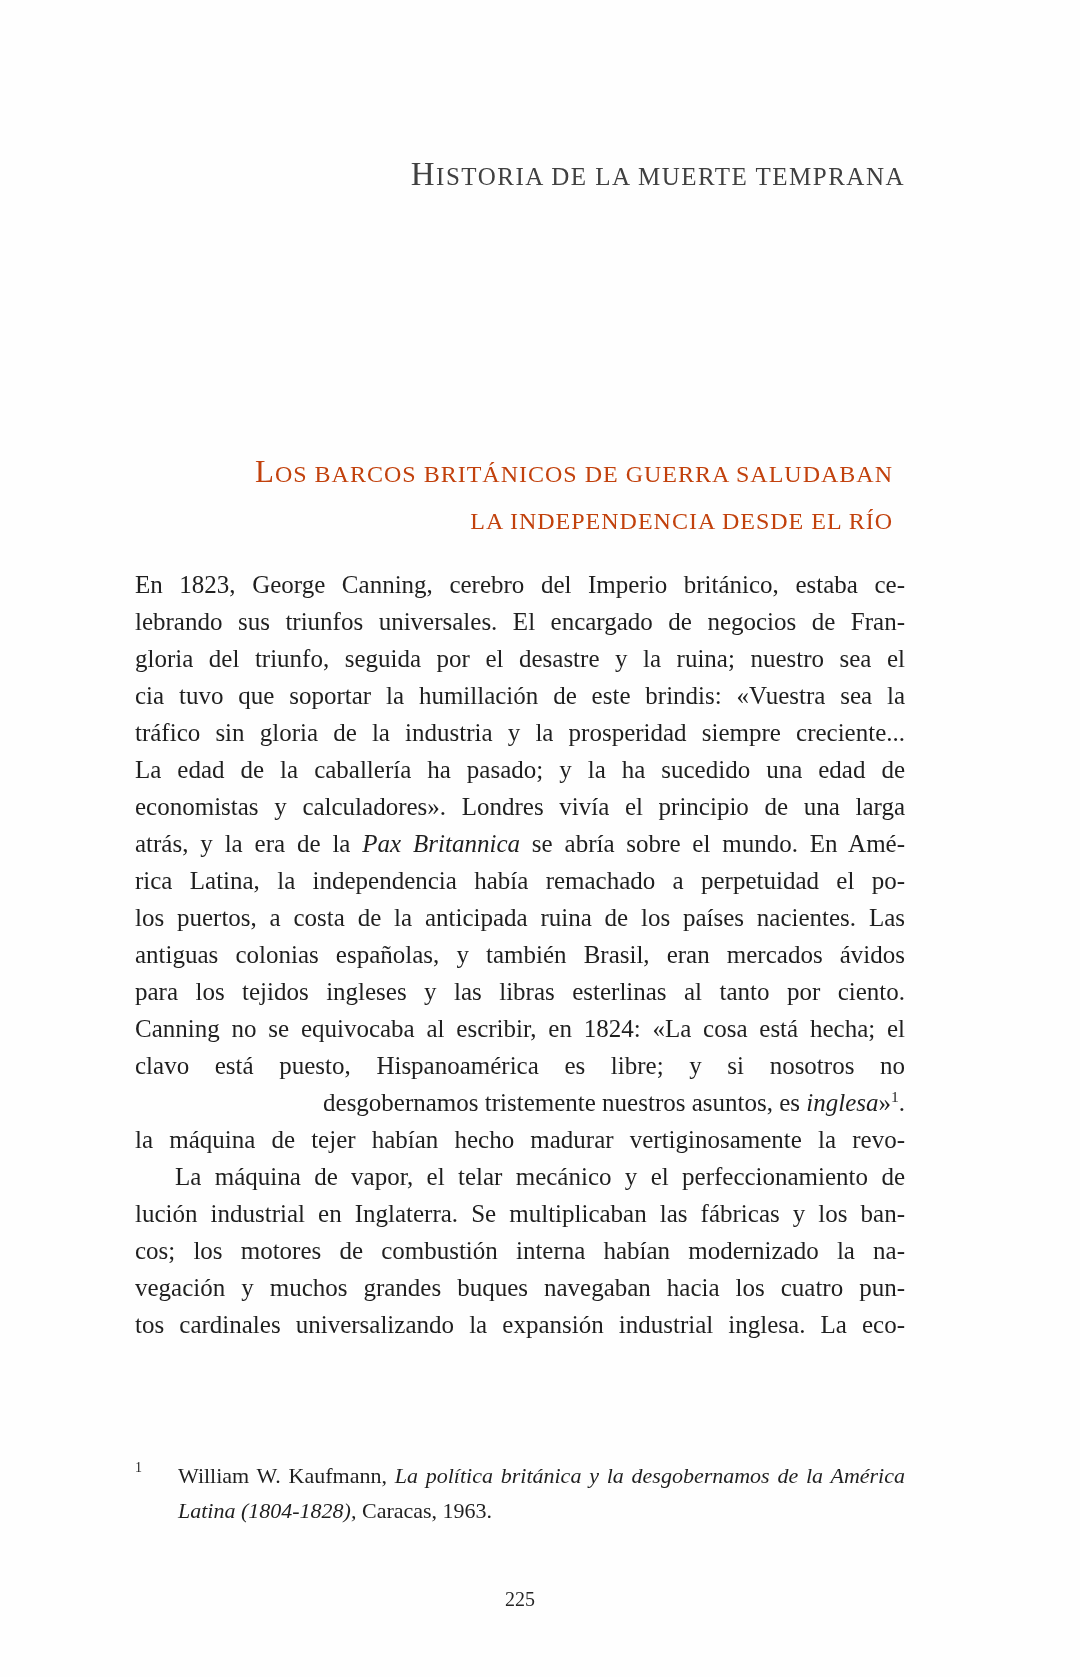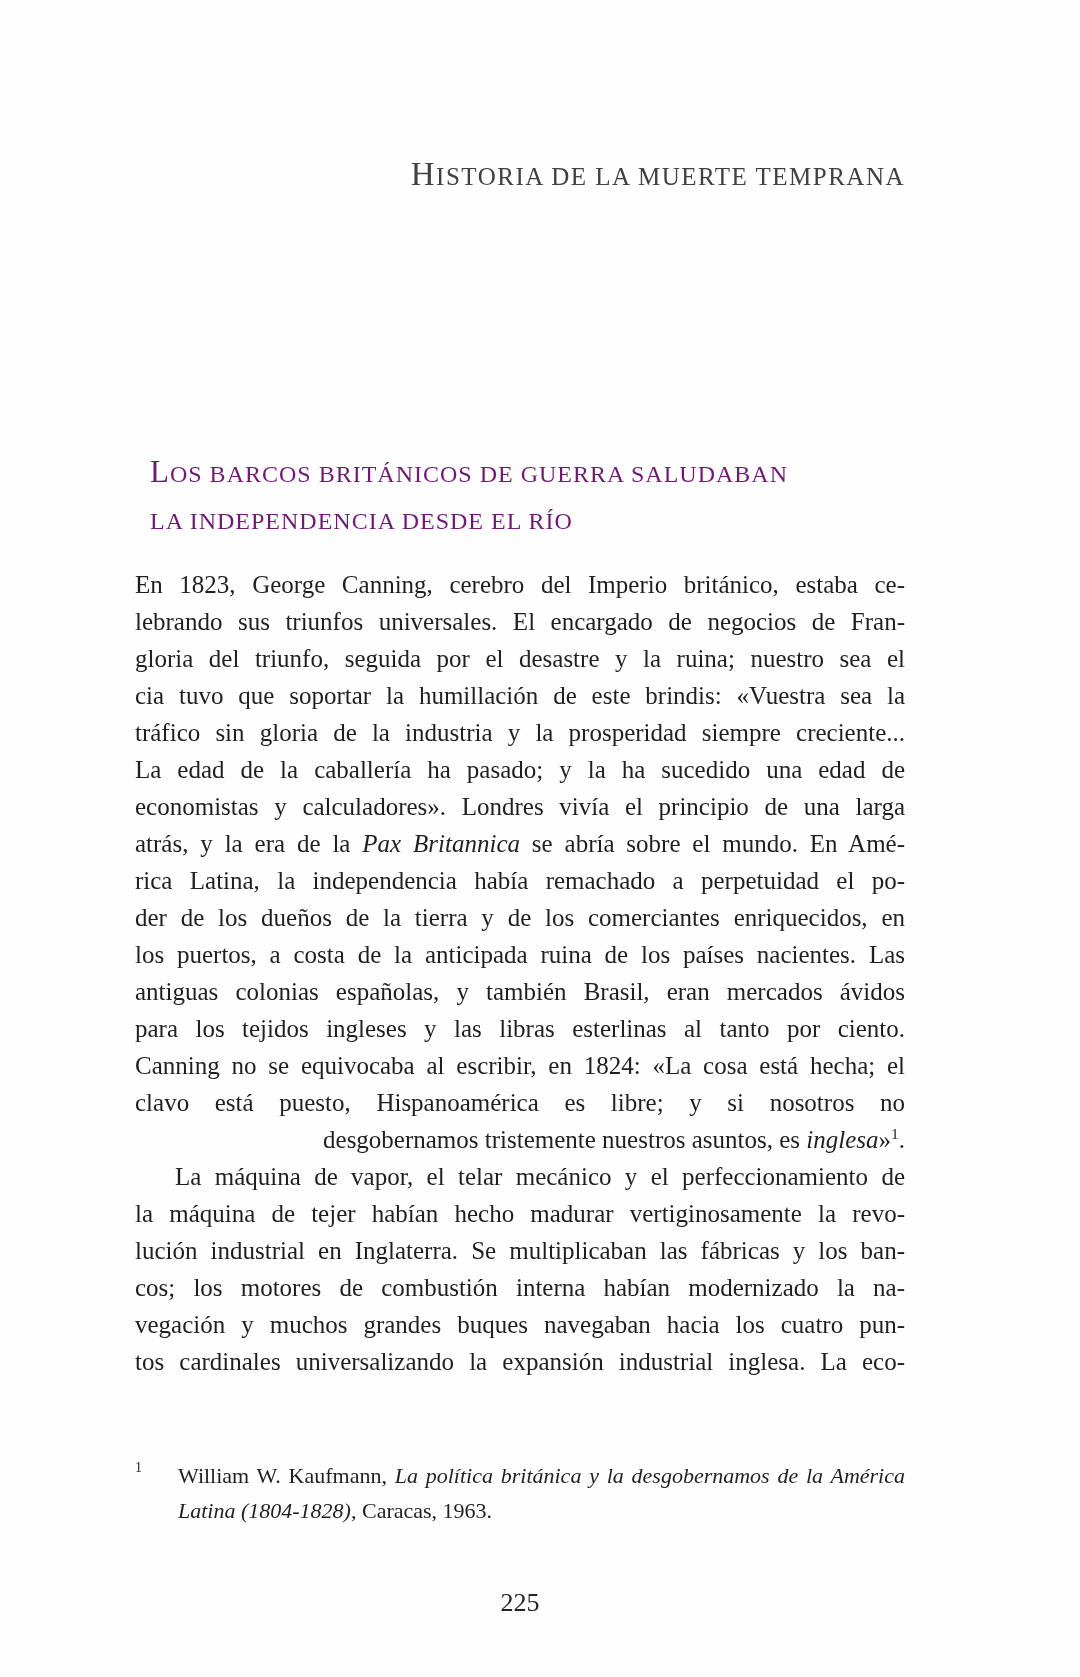--- a/index.html
+++ b/index.html
@@ -14,22 +14,23 @@
   }
   .running-header{
     position:absolute;top:156px;left:135px;width:770px;
     text-align:right;
     font-size:25px;letter-spacing:1.5px;
     color:#404040;
     white-space:nowrap;
   }
   .running-header .initial{font-size:33px;letter-spacing:1.5px;}
   .section-heading{
-    position:absolute;top:448px;left:150px;width:770px;
-    color:#701a75;
+    position:absolute;top:448px;left:123px;width:770px;
+    color:#c2410c;
+    text-align:right;
   }
   .section-heading .sh-line{font-size:24px;letter-spacing:1px;line-height:47px;white-space:nowrap;}
   .section-heading .initial{font-size:31px;}
   .body-text{
     position:absolute;top:566px;left:135px;width:770px;
     font-size:25px;
   }
   .line{
     line-height:37px;
     height:37px;
@@ -52,21 +53,21 @@
     width:43px;flex:0 0 43px;
     font-size:14px;
     vertical-align:super;
     padding-top:2px;
   }
   .fn-text{flex:1 1 auto;}
   .fn-line{line-height:35px;height:35px;}
   .fn-line.j{text-align:justify;text-align-last:justify;-moz-text-align-last:justify;}
   .page-number{
     position:absolute;top:1588px;left:135px;width:770px;
-    text-align:center;font-size:26px;color:#242424;
+    text-align:center;font-size:20px;color:#242424;
   }
 </style>
 </head>
 <body>
 
 <div class="page">
 
   <div class="running-header">
     <span class="initial">H</span><span>ISTORIA DE LA MUERTE TEMPRANA</span>
   </div>
@@ -82,31 +83,30 @@
       <div>
         <div class="line j"><span>En 1823, George Canning, cerebro del Imperio británico, estaba ce-</span></div>
         <div class="line j"><span>lebrando sus triunfos universales. El encargado de negocios de Fran-</span></div>
         <div class="line j"><span>gloria del triunfo, seguida por el desastre y la ruina; nuestro sea el</span></div>
         <div class="line j"><span>cia tuvo que soportar la humillación de este brindis: «Vuestra sea la</span></div>
         <div class="line j"><span>tráfico sin gloria de la industria y la prosperidad siempre creciente...</span></div>
         <div class="line j"><span>La edad de la caballería ha pasado; y la ha sucedido una edad de</span></div>
         <div class="line j"><span>economistas y calculadores». Londres vivía el principio de una larga</span></div>
         <div class="line j"><span>atrás, y la era de la </span><span class="it">Pax Britannica</span><span> se abría sobre el mundo. En Amé-</span></div>
         <div class="line j"><span>rica Latina, la independencia había remachado a perpetuidad el po-</span></div>
-        <div class="line j"><span>der de los dueños de la tierra y de los comerciantes enriquecidos, en</span></div>
         <div class="line j"><span>los puertos, a costa de la anticipada ruina de los países nacientes. Las</span></div>
         <div class="line j"><span>antiguas colonias españolas, y también Brasil, eran mercados ávidos</span></div>
         <div class="line j"><span>para los tejidos ingleses y las libras esterlinas al tanto por ciento.</span></div>
         <div class="line j"><span>Canning no se equivocaba al escribir, en 1824: «La cosa está hecha; el</span></div>
         <div class="line j"><span>clavo está puesto, Hispanoamérica es libre; y si nosotros no</span></div>
         <div class="line"><span>desgobernamos tristemente nuestros asuntos, es </span><span class="it">inglesa</span><span>»</span><span class="sup">1</span><span>.</span></div>
       </div>
       <div>
+        <div class="line j"><span>la máquina de tejer habían hecho madurar vertiginosamente la revo-</span></div>
         <div class="line j ind"><span>La máquina de vapor, el telar mecánico y el perfeccionamiento de</span></div>
-        <div class="line j"><span>la máquina de tejer habían hecho madurar vertiginosamente la revo-</span></div>
         <div class="line j"><span>lución industrial en Inglaterra. Se multiplicaban las fábricas y los ban-</span></div>
         <div class="line j"><span>cos; los motores de combustión interna habían modernizado la na-</span></div>
         <div class="line j"><span>vegación y muchos grandes buques navegaban hacia los cuatro pun-</span></div>
         <div class="line j"><span>tos cardinales universalizando la expansión industrial inglesa. La eco-</span></div>
       </div>
     </div>
 
   <div class="footnote">
     <div class="fn-marker">1</div>
     <div class="fn-text">

